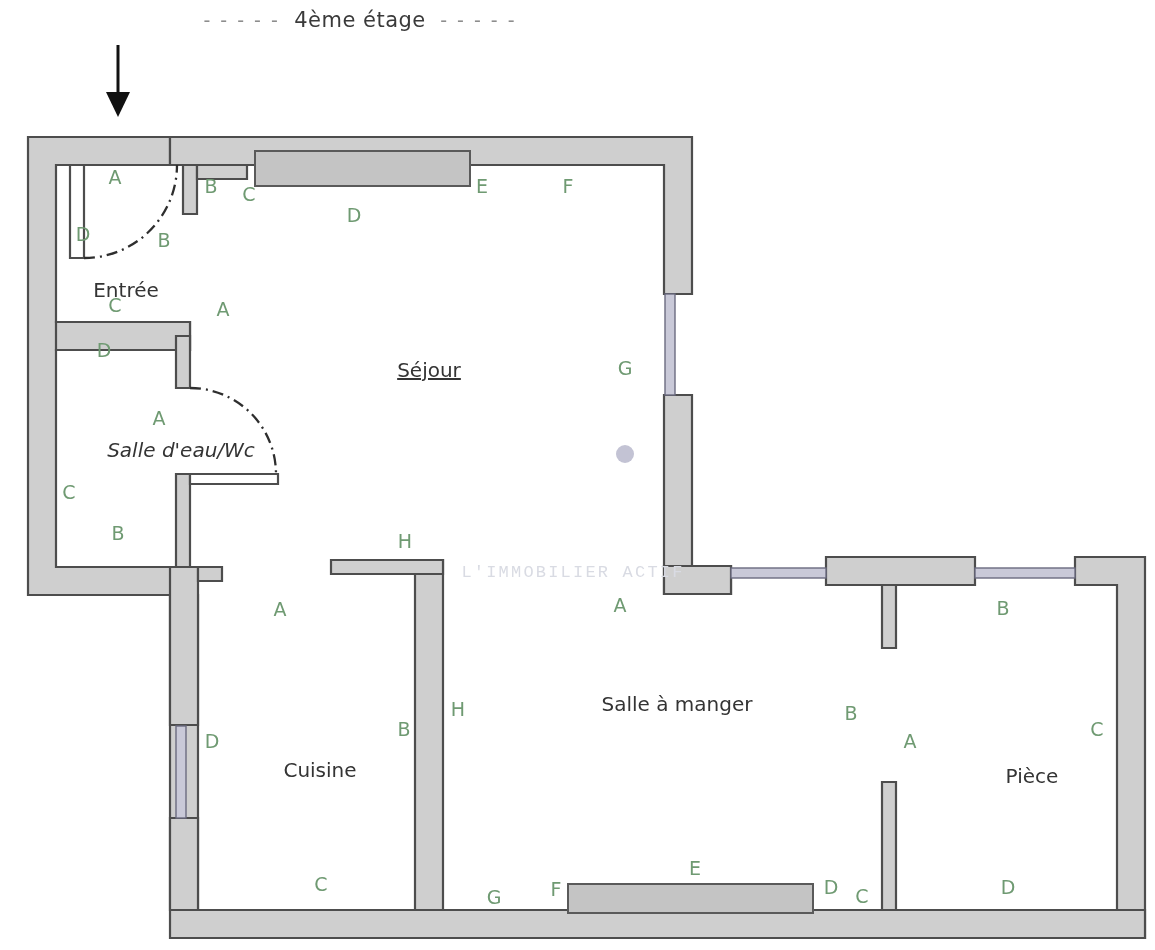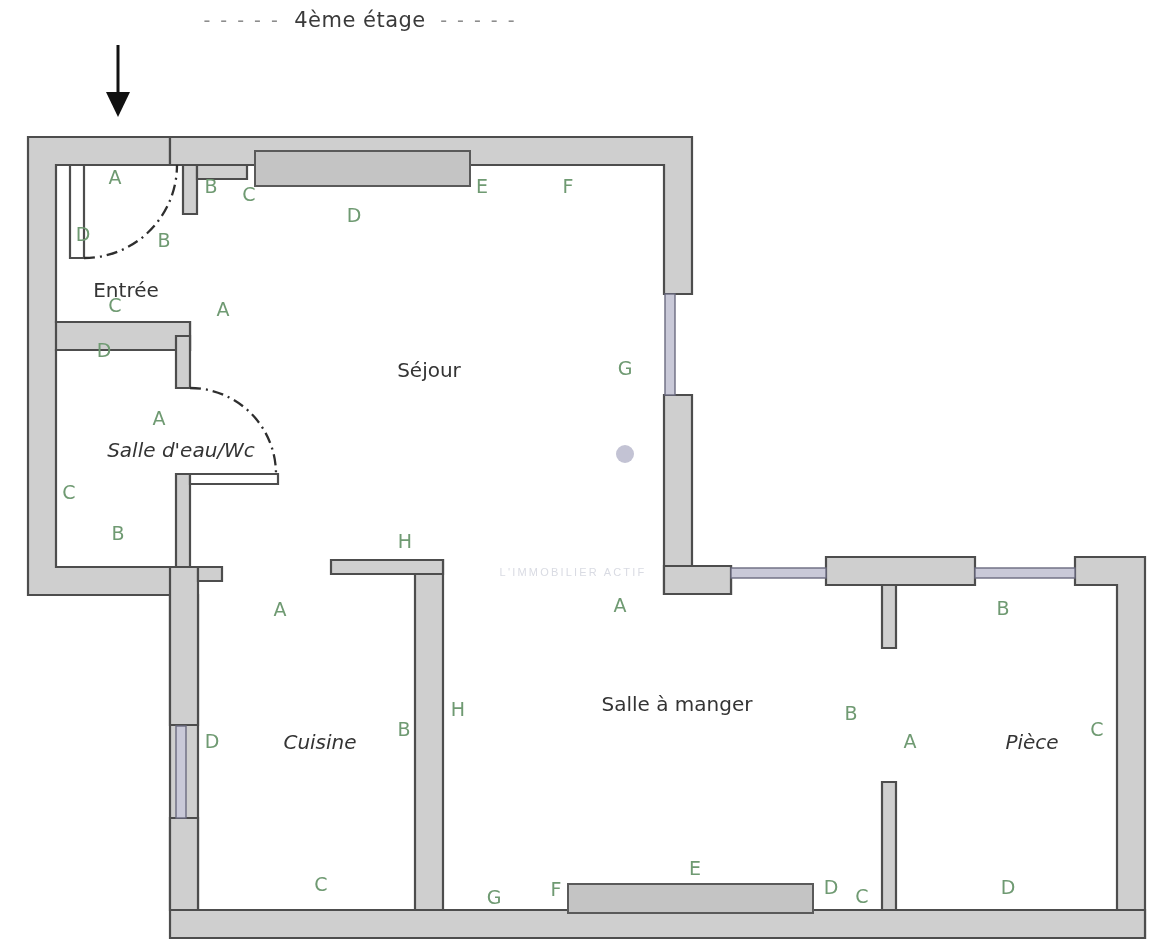--- a/index.html
+++ b/index.html
@@ -13,21 +13,21 @@
   svg#plan{position:absolute;left:0;top:0;width:1155px;height:950px;}
   .room-label{
     position:absolute;font-family:"DejaVu Sans",sans-serif;font-size:20px;color:#343434;
     white-space:nowrap;transform:translate(-50%,-50%);margin-left:18px;
   }
   .mark{
     position:absolute;font-family:"DejaVu Sans",sans-serif;font-size:19px;color:#6f9a72;
     white-space:nowrap;transform:translate(-50%,-50%);
   }
   #watermark{
-    position:absolute;font-family:Liberation Sans, sans-serif;font-size:11px;
+    position:absolute;font-family:Liberation Mono, monospace;font-size:17px;
     color:#d9dbe3;letter-spacing:2.2px;white-space:nowrap;transform:translate(-50%,-50%);
   }
 </style>
 </head>
 <body>
 
 <div id="stage">
 
   <div id="plan-title">
     <span class="dash">- - - - -</span>
@@ -127,24 +127,24 @@
     </g>
 
     <circle cx="625" cy="454" r="9" fill="#c3c3d4"></circle>
   </svg>
 
   <div id="watermark" style="left: 573px; top: 572px; color: rgb(217, 219, 227);">L'IMMOBILIER ACTIF</div>
 
   <div id="room-labels">
       <div class="room-label" style="left: 108px; top: 290px;">Entrée</div>
       <div class="room-label" style="left: 163px; top: 450px; font-style: italic;">Salle d'eau/Wc</div>
-      <div class="room-label" style="left: 411px; top: 370px;">Séjour</div>
-      <div class="room-label" style="left: 302px; top: 742px; font-style: italic;">Cuisine</div>
+      <div class="room-label" style="left: 411px; top: 370px; text-decoration: underline;">Séjour</div>
+      <div class="room-label" style="left: 302px; top: 770px;">Cuisine</div>
       <div class="room-label" style="left: 659px; top: 704px;">Salle à manger</div>
-      <div class="room-label" style="left: 1014px; top: 742px; font-style: italic;">Pièce</div>
+      <div class="room-label" style="left: 1014px; top: 776px;">Pièce</div>
     </div>
   <div id="wall-marks">
       <div class="mark" style="left: 115px; top: 177px; color: rgb(111, 154, 114);">A</div>
       <div class="mark" style="left: 83px; top: 234px; color: rgb(111, 154, 114);">D</div>
       <div class="mark" style="left: 164px; top: 240px; color: rgb(111, 154, 114);">B</div>
       <div class="mark" style="left: 115px; top: 305px; color: rgb(111, 154, 114);">C</div>
       <div class="mark" style="left: 211px; top: 186px; color: rgb(111, 154, 114);">B</div>
       <div class="mark" style="left: 249px; top: 194px; color: rgb(111, 154, 114);">C</div>
       <div class="mark" style="left: 354px; top: 215px; color: rgb(111, 154, 114);">D</div>
       <div class="mark" style="left: 482px; top: 186px; color: rgb(111, 154, 114);">E</div>

